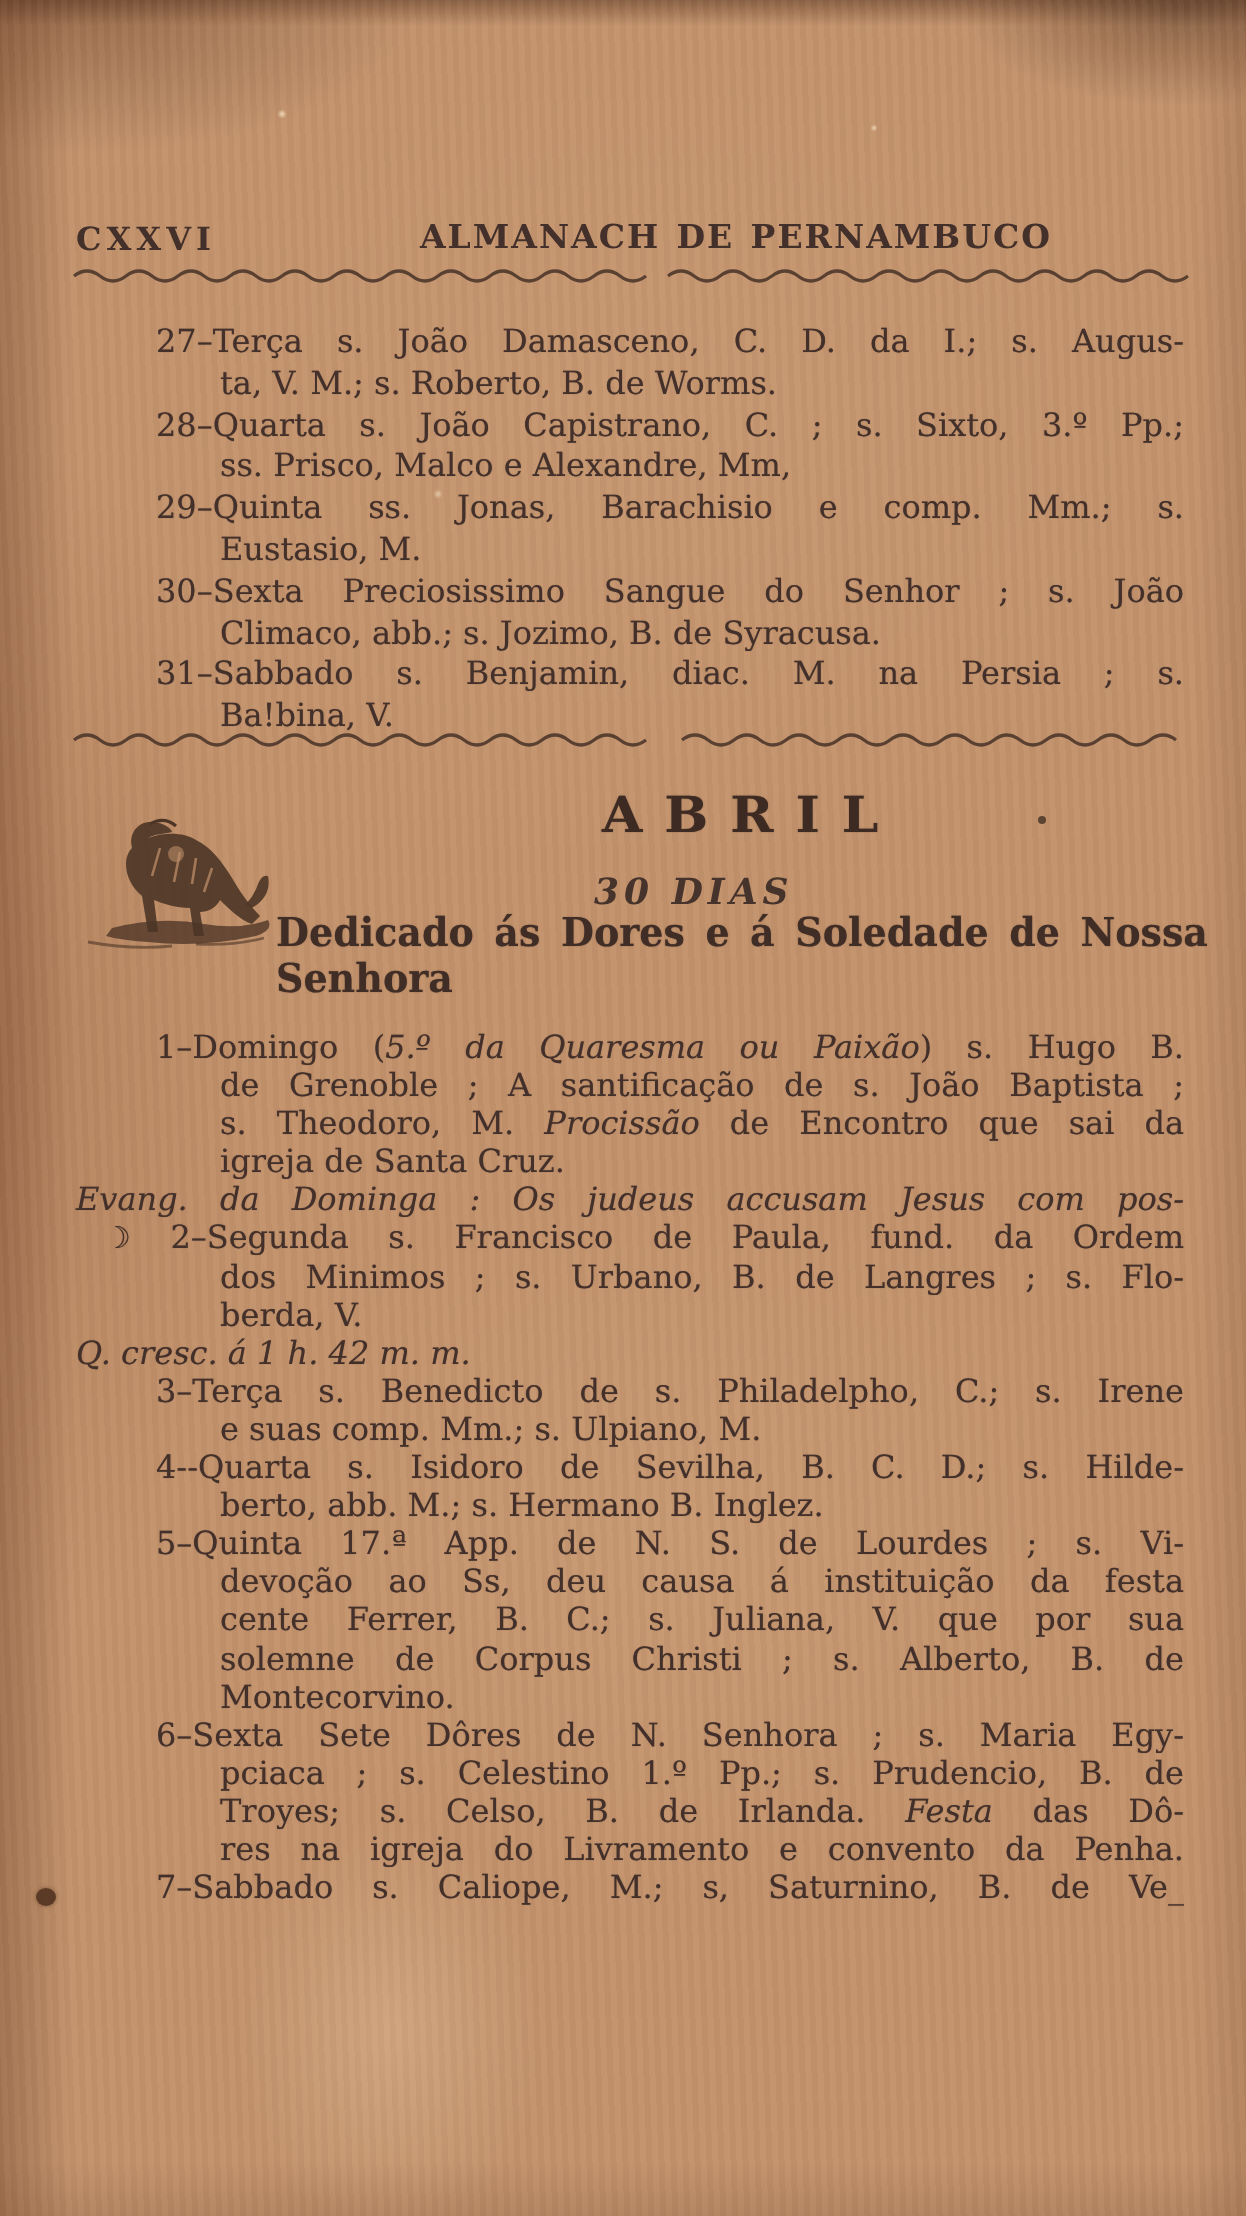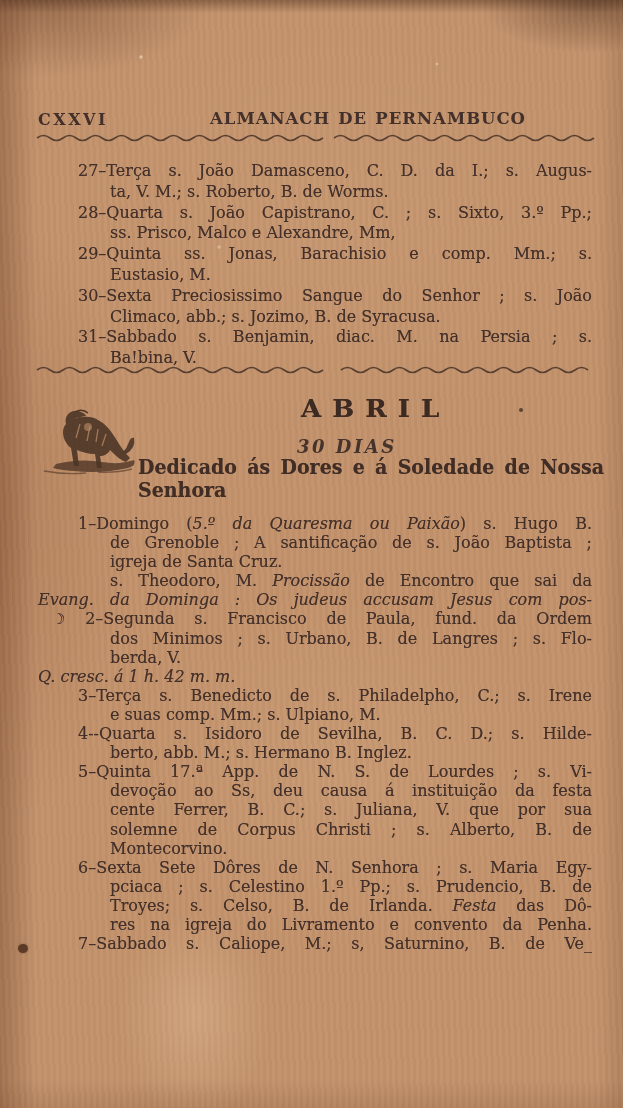--- a/index.html
+++ b/index.html
@@ -110,22 +110,22 @@
   </svg>
 
   <div class="month-title">ABRIL</div>
   <div class="stray-dot"></div>
   <div class="month-days">30 DIAS</div>
   <div class="dedication">Dedicado ás Dores e á Soledade de Nossa Senhora</div>
 
   <section class="april-block">
       <div class="line num j"><span>1–Domingo (</span><span class="iseg">5.º da Quaresma ou Paixão</span><span>) s. Hugo B.</span></div>
       <div class="line cont j"><span>de Grenoble ; A santificação de s. João Baptista ;</span></div>
+      <div class="line cont j"><span>s. Theodoro, M. </span><span class="iseg">Procissão</span><span> de Encontro que sai da</span></div>
       <div class="line cont"><span>igreja de Santa Cruz.</span></div>
-      <div class="line cont j"><span>s. Theodoro, M. </span><span class="iseg">Procissão</span><span> de Encontro que sai da</span></div>
       <div class="line out it j"><span>Evang. da Dominga : Os judeus accusam Jesus com pos-</span></div>
       <div class="line moonline j"><span class="moon">☽</span><span> 2–Segunda s. Francisco de Paula, fund. da Ordem</span></div>
       <div class="line cont j"><span>dos Minimos ; s. Urbano, B. de Langres ; s. Flo-</span></div>
       <div class="line cont"><span>berda, V.</span></div>
       <div class="line out it"><span>Q. cresc. á 1 h. 42 m. m.</span></div>
       <div class="line num j"><span>3–Terça s. Benedicto de s. Philadelpho, C.; s. Irene</span></div>
       <div class="line cont"><span>e suas comp. Mm.; s. Ulpiano, M.</span></div>
       <div class="line num j"><span>4--Quarta s. Isidoro de Sevilha, B. C. D.; s. Hilde-</span></div>
       <div class="line cont"><span>berto, abb. M.; s. Hermano B. Inglez.</span></div>
       <div class="line num j"><span>5–Quinta 17.ª App. de N. S. de Lourdes ; s. Vi-</span></div>

